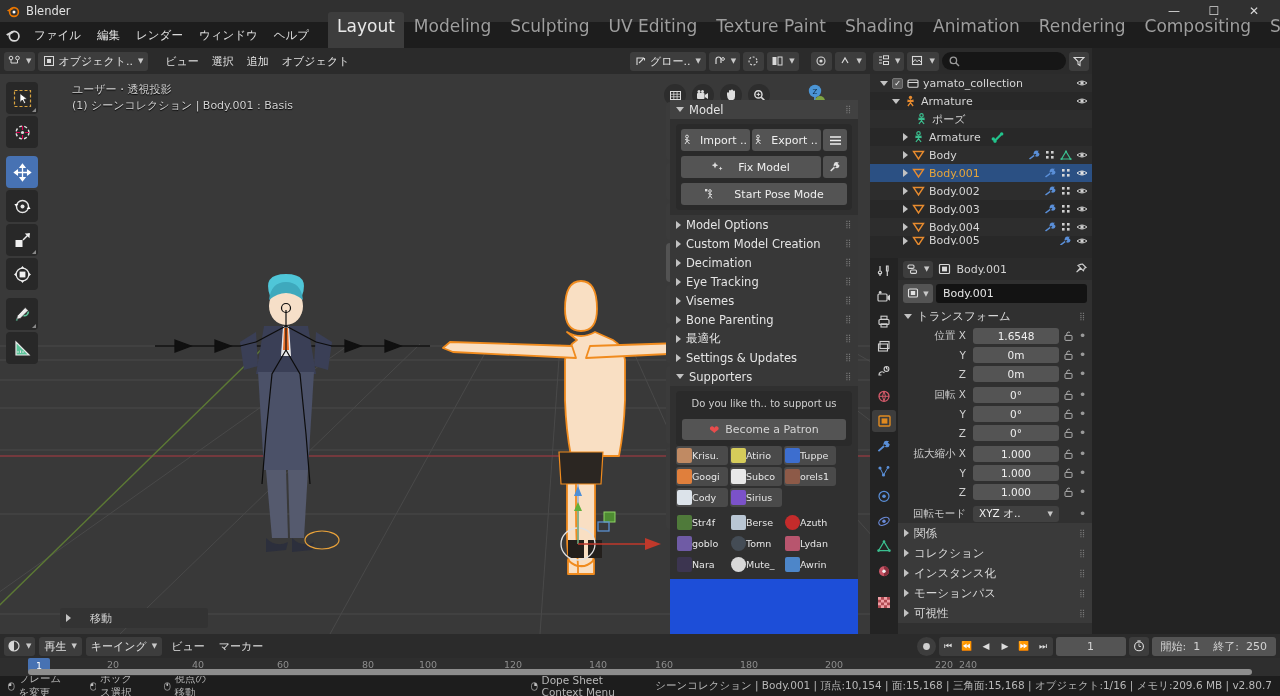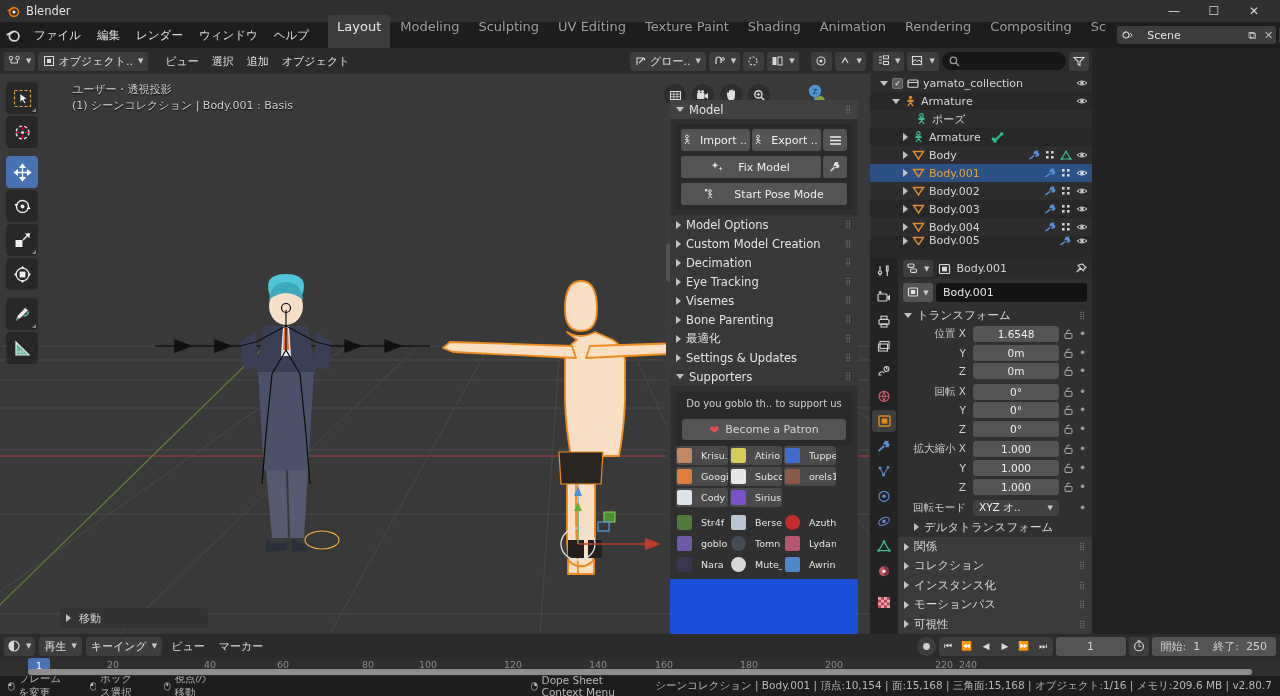--- a/index.html
+++ b/index.html
@@ -17,21 +17,21 @@
   .titlebar .tb-icon{ width:14px; height:14px; margin-right:6px; display:flex; align-items:center; justify-content:center; }
   .titlebar .tb-title{ font-size:11.5px; color:#e2e2e2; }
   .titlebar .tb-win{ margin-left:auto; display:flex; }
   .tb-btn{ width:40px; height:22px; display:flex; align-items:center; justify-content:center; color:#d8d8d8; font-size:12px; }
 
   
   .topbar{ height:26px; background:#1d1d1d; display:flex; align-items:center; padding:0 3px; flex:0 0 26px; gap:2px; }
   .blend-logo{ width:18px; height:18px; display:flex; align-items:center; justify-content:center; margin:0 4px 0 2px;}
   .menu-item{ padding:3px 7px; border-radius:3px; color:#e0e0e0; font-size:11.5px; white-space:nowrap; }
   .wstabs{ display:flex; align-items:center; margin-left:10px; gap:1px; }
-  .wstab{ padding:4px 9px 22px; font-size:13px; color:#9e9e9e; border-radius:3px 3px 0 0; white-space:nowrap; }
+  .wstab{ padding:4px 9px 22px; font-size:17px; color:#9e9e9e; border-radius:3px 3px 0 0; white-space:nowrap; }
   .wstab.active{ background:#3d3d3d; color:#e8e8e8; }
   .scene-block{ margin-left:auto; display:flex; align-items:center; gap:3px; padding-right:2px;}
   .ctl{ display:flex; align-items:flex-end; background:#282828; border-radius:3px; height:18px; }
   .ctl .icbtn{ width:22px; height:18px; display:flex; align-items:center; justify-content:center; background:#3d3d3d; border-radius:3px 0 0 3px; }
   .ctl .namefield{ background:#3d3d3d; height:18px; min-width:104px; display:flex; align-items:center; padding:0 8px; font-size:11px; color:#e2e2e2; }
   .ctl .sq{ width:18px; height:18px; display:flex; align-items:center; justify-content:center; background:#3d3d3d; }
   .ctl .xb{ width:15px; height:18px; display:flex; align-items:center; justify-content:center; color:#bbb; font-size:11px; background:#3d3d3d; border-radius:0 3px 3px 0;}
   .caret{ font-size:7px; color:#c8c8c8; margin-left:2px; }
 
   
@@ -43,21 +43,21 @@
   .hbtn{ height:19px; display:flex; align-items:center; gap:3px; background:#3d3d3d; border-radius:3px; padding:0 5px; font-size:11px; color:#e0e0e0; }
   .hbtn.flat{ background:transparent; }
   .hbtn.icon-only{ padding:0 4px; }
   .sep{ width:6px; }
 
   .viewport{ flex:1; position:relative; overflow:hidden; background:#393939; }
   .vp-text{ position:absolute; left:72px; top:8px; font-size:11px; color:#d2d2d2; line-height:16px; text-shadow:0 1px 1px #000; }
   .vp-icons{ position:absolute; right:100px; top:10px; display:flex; gap:6px; }
   .circbtn{ width:22px; height:22px; border-radius:50%; background:rgba(40,40,40,.72); display:flex; align-items:center; justify-content:center; }
   .gizmo{ position:absolute; right:26px; top:8px; width:56px; height:56px; }
-  .op-panel{ position:absolute; left:60px; bottom:6px; width:148px; height:20px; background:#333; border-radius:3px; display:flex; align-items:center; padding:0 6px; gap:8px; font-size:11px; color:#d8d8d8;}
+  .op-panel{ position:absolute; left:60px; bottom:6px; width:148px; height:20px; background:#333; border-radius:3px; display:flex; align-items:center; padding:0 6px; gap:19px; font-size:11px; color:#d8d8d8;}
 
   .toolbar-left{ position:absolute; left:6px; top:8px; width:32px; display:flex; flex-direction:column; gap:2px; }
   .tool{ width:32px; height:32px; background:#282828; border-radius:4px; display:flex; align-items:center; justify-content:center; position:relative;}
   .tool.active{ background:#4772b3; }
   .tool.gap{ margin-top:6px; }
   .tool .corner{ position:absolute; right:2px; bottom:2px; width:0; height:0; border-left:4px solid transparent; border-bottom:4px solid #888; }
 
   
   .npanel{ position:absolute; right:12px; top:26px; bottom:0; width:188px; background:#1d4ed8; display:flex; flex-direction:column; overflow:hidden;}
   .np-scroll{ flex:1; overflow:hidden; }
@@ -72,21 +72,21 @@
   .pbtn{ flex:1; height:22px; background:#545454; border-radius:3px; display:flex; align-items:center; justify-content:center; gap:4px; font-size:11px; color:#eee; white-space:nowrap; overflow:hidden;}
   .pbtn.sm{ flex:0 0 24px; }
   .vtabs{ position:absolute; right:188px; top:26px; width:16px; display:flex; flex-direction:column; align-items:flex-start; padding-top:2px; }
   .vtab{ writing-mode:vertical-rl; background:#3b3b3b; color:#c8c8c8; font-size:9.5px; padding:7px 2px; border-radius:4px 0 0 4px; margin-bottom:3px; letter-spacing:.3px;}
   .vtab.active{ background:#535353; color:#fff; }
 
   .sup-note{ text-align:center; font-size:10px; color:#cfcfcf; padding:4px 0 5px; }
   .patron{ height:21px; background:#545454; border-radius:3px; display:flex; align-items:center; justify-content:center; gap:6px; font-size:11px;}
   .thanks{ text-align:center; font-size:10px; color:#d0d0d0; padding:6px 0 5px; }
   .sgrid{ display:flex; flex-wrap:wrap; gap:2px; }
-  .schip{ width:52px; height:19px; background:#4a4a4a; border-radius:3px; display:flex; align-items:center; gap:9px; padding-left:1px; font-size:9.5px; color:#e6e6e6; overflow:hidden; }
+  .schip{ width:52px; height:19px; background:#4a4a4a; border-radius:3px; display:flex; align-items:center; gap:0; padding-left:1px; font-size:9.5px; color:#e6e6e6; overflow:hidden; }
   .schip.plain{ background:transparent; }
   .av{ width:15px; height:15px; border-radius:2px; flex:0 0 15px; }
 
   
   .rightcol{ width:222px; display:flex; flex-direction:column; background:#1d1d1d; }
   .outliner{ height:210px; display:flex; flex-direction:column; background:#282828; }
   .ol-header{ height:26px; background:#2b2b2b; display:flex; align-items:center; gap:3px; padding:0 3px; }
   .search{ flex:1; height:18px; background:#161616; border-radius:9px; display:flex; align-items:center; padding:0 7px; gap:4px;}
   .ol-rows{ flex:1; overflow:hidden; }
   .olrow{ height:18px; display:flex; align-items:center; padding-right:4px; font-size:11px; color:#d5d5d5; position:relative;}
@@ -589,21 +589,21 @@
               <span class="dots">⣿</span>
             </div>
             <div class="panel-head sub">
               <span class="tri open"></span>
               <span>Supporters</span>
               <span class="dots">⣿</span>
             </div>
 
             <div class="panel-body">
               <div class="box" style="padding:3px 6px 6px;">
-                <div class="sup-note">Do you goblo th.. to support us</div>
+                <div class="sup-note">Do you like th.. to support us</div>
                 <div class="patron">
                   <span style="color:#e84c4c;font-size:12px;">❤</span>
                   <span>Become a Patron</span>
                 </div>
               </div>
               <div class="sgrid">
                 <div class="schip">
                     <span class="av" style="background:#c08a63"></span>
                     <span>Krisu.</span>
                   </div>
@@ -1165,24 +1165,20 @@
           <div class="prow" style="margin-top:4px;">
             <span class="plabel">回転モード</span>
             <span class="pval dark" style="justify-content:space-between;padding:0 6px;">
               <span>XYZ オ..</span>
               <span class="caret">▼</span>
             </span>
             <span class="lock"></span>
             <span class="dot">•</span>
           </div>
 
-          <div class="psec" style="padding-left:16px;">
-            <span class="tri"></span>
-            <span>デルタトランスフォーム</span>
-          </div>
           <div class="psec hl">
             <span class="tri"></span>
             <span>関係</span>
             <span class="dots">⣿</span>
           </div>
           <div class="psec hl">
             <span class="tri"></span>
             <span>コレクション</span>
             <span class="dots">⣿</span>
           </div>
@@ -1251,21 +1247,21 @@
         <div class="rngfield">
           <span>開始:</span>
           <span>1</span>
           <span style="margin-left:6px;">終了:</span>
           <span>250</span>
         </div>
       </div>
     </div>
     <div class="tl-track">
       <span class="tick" style="left:113px">20</span>
-      <span class="tick" style="left:210px">40</span>
+      <span class="tick" style="left:198px">40</span>
       <span class="tick" style="left:283px">60</span>
       <span class="tick" style="left:368px">80</span>
       <span class="tick" style="left:428px">100</span>
       <span class="tick" style="left:513px">120</span>
       <span class="tick" style="left:598px">140</span>
       <span class="tick" style="left:664px">160</span>
       <span class="tick" style="left:749px">180</span>
       <span class="tick" style="left:834px">200</span>
       <span class="tick" style="left:944px">220</span>
       <span class="tick" style="left:968px">240</span>

